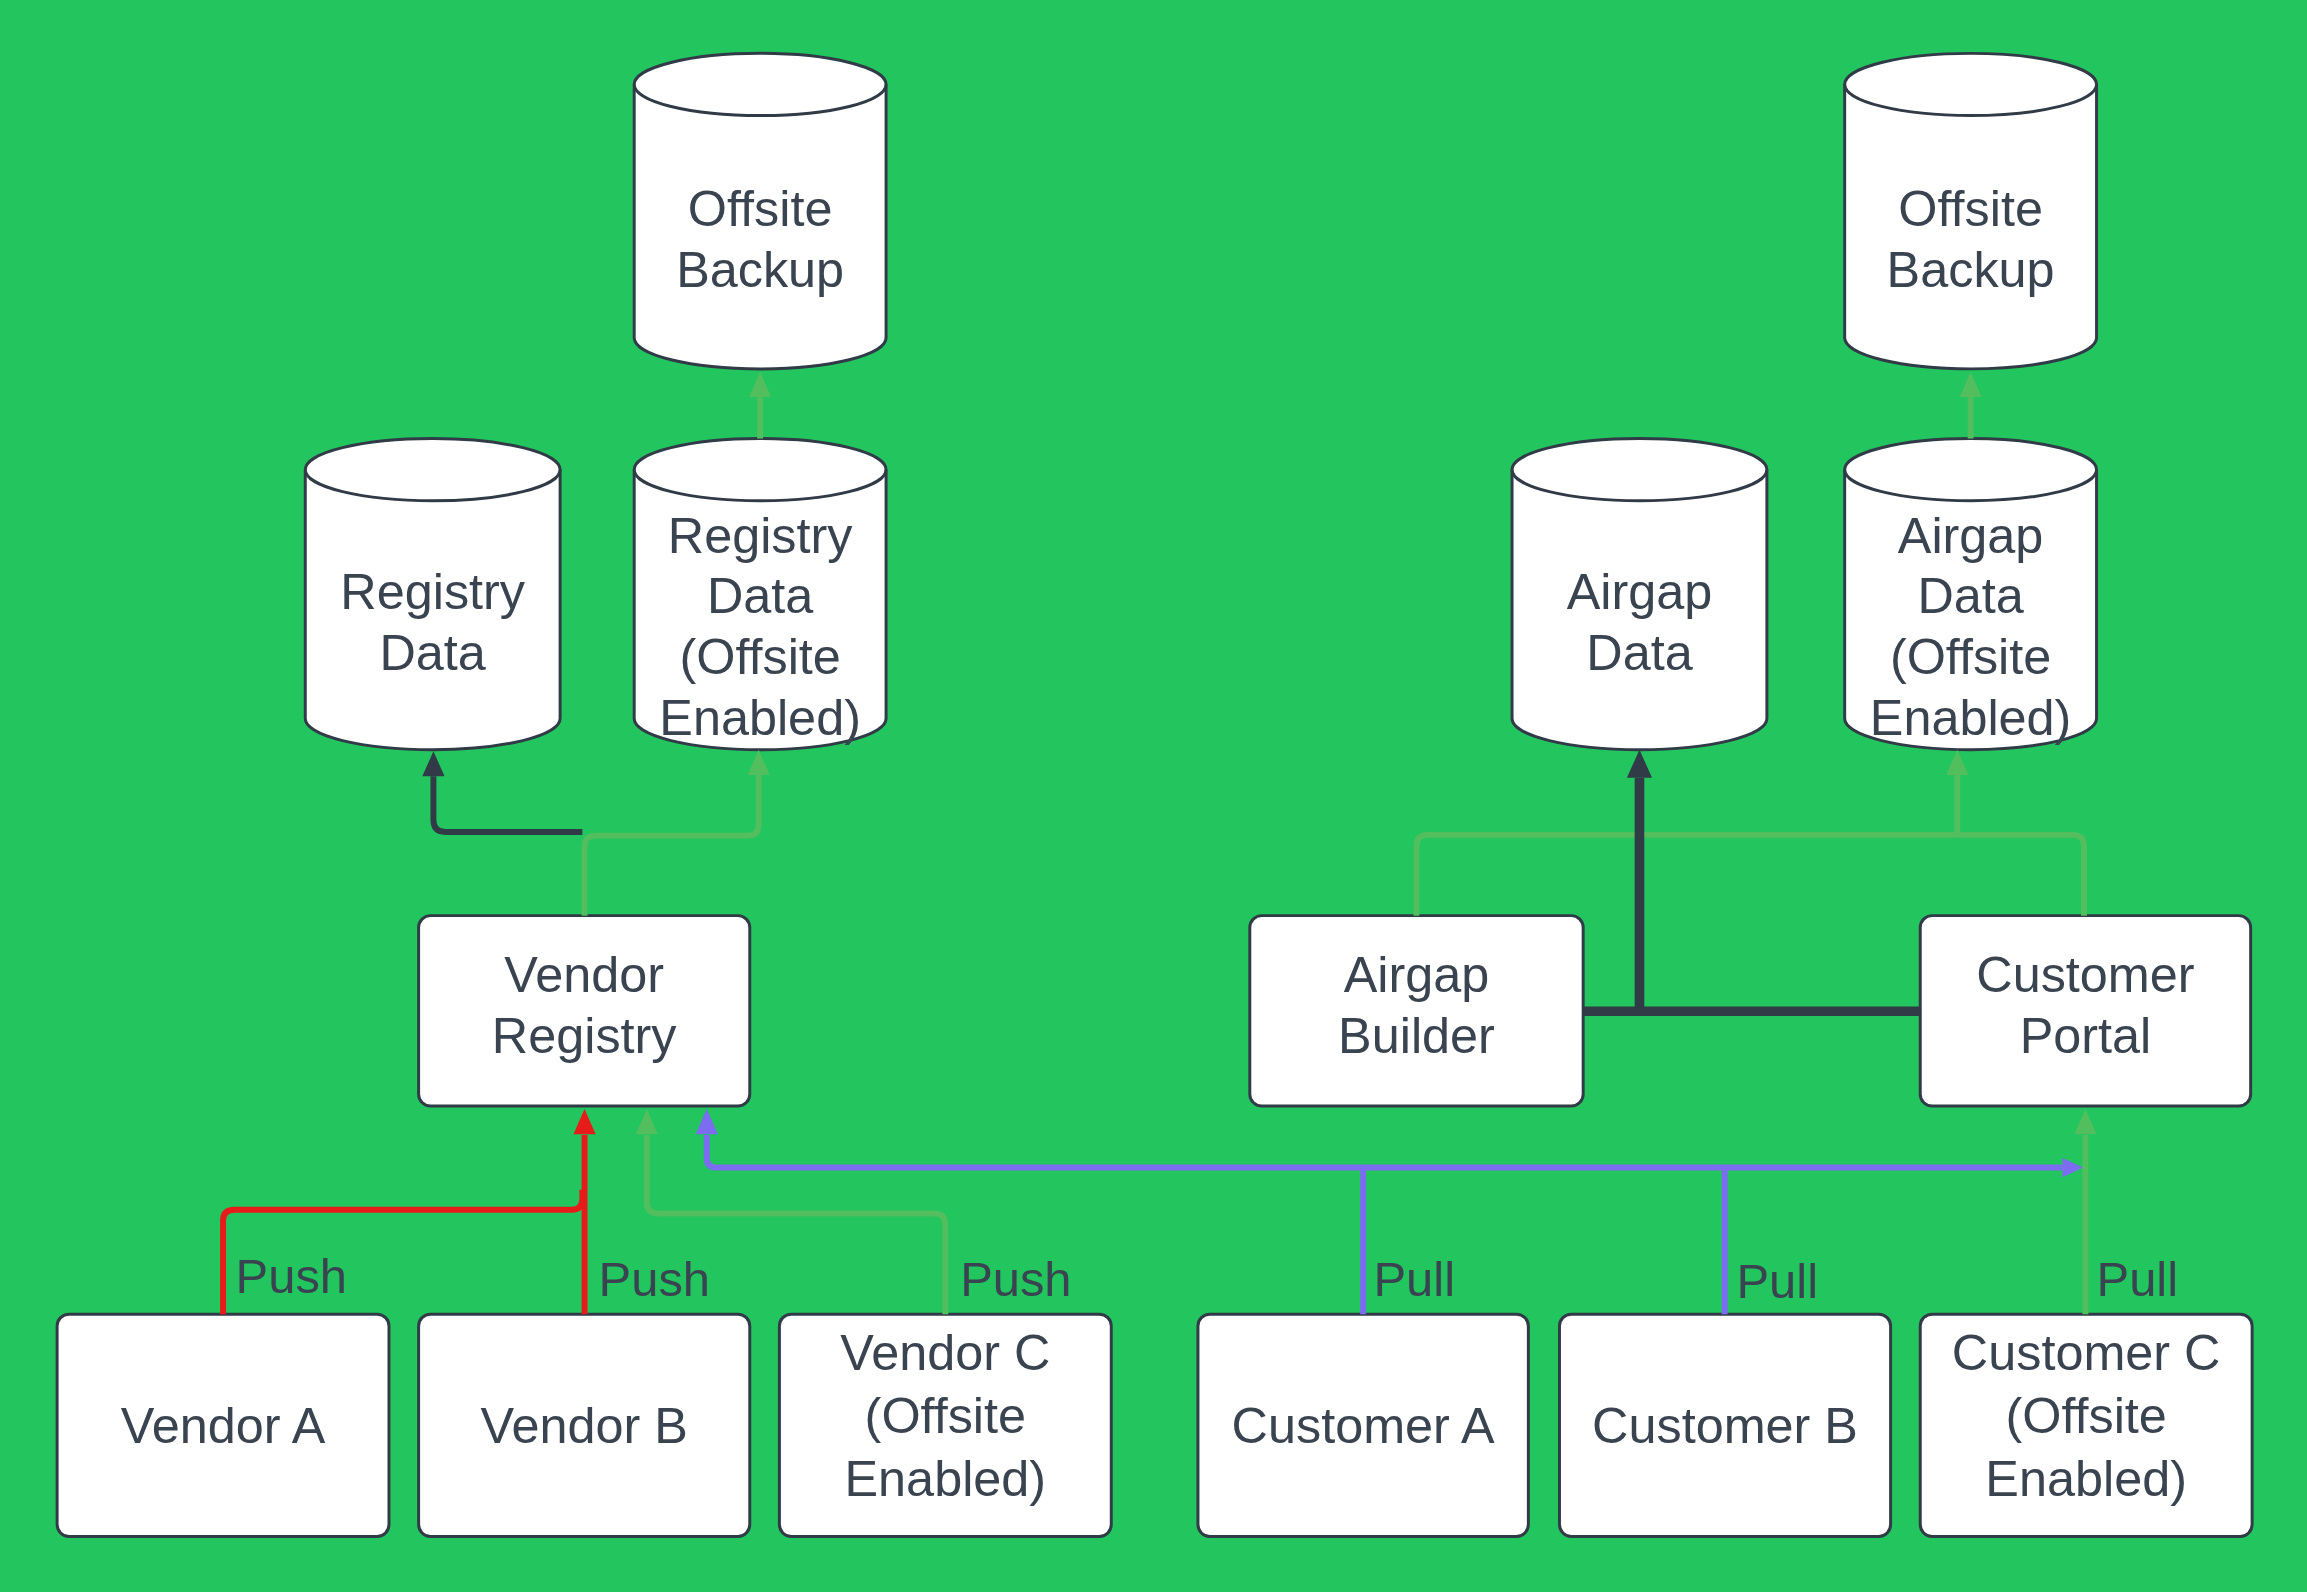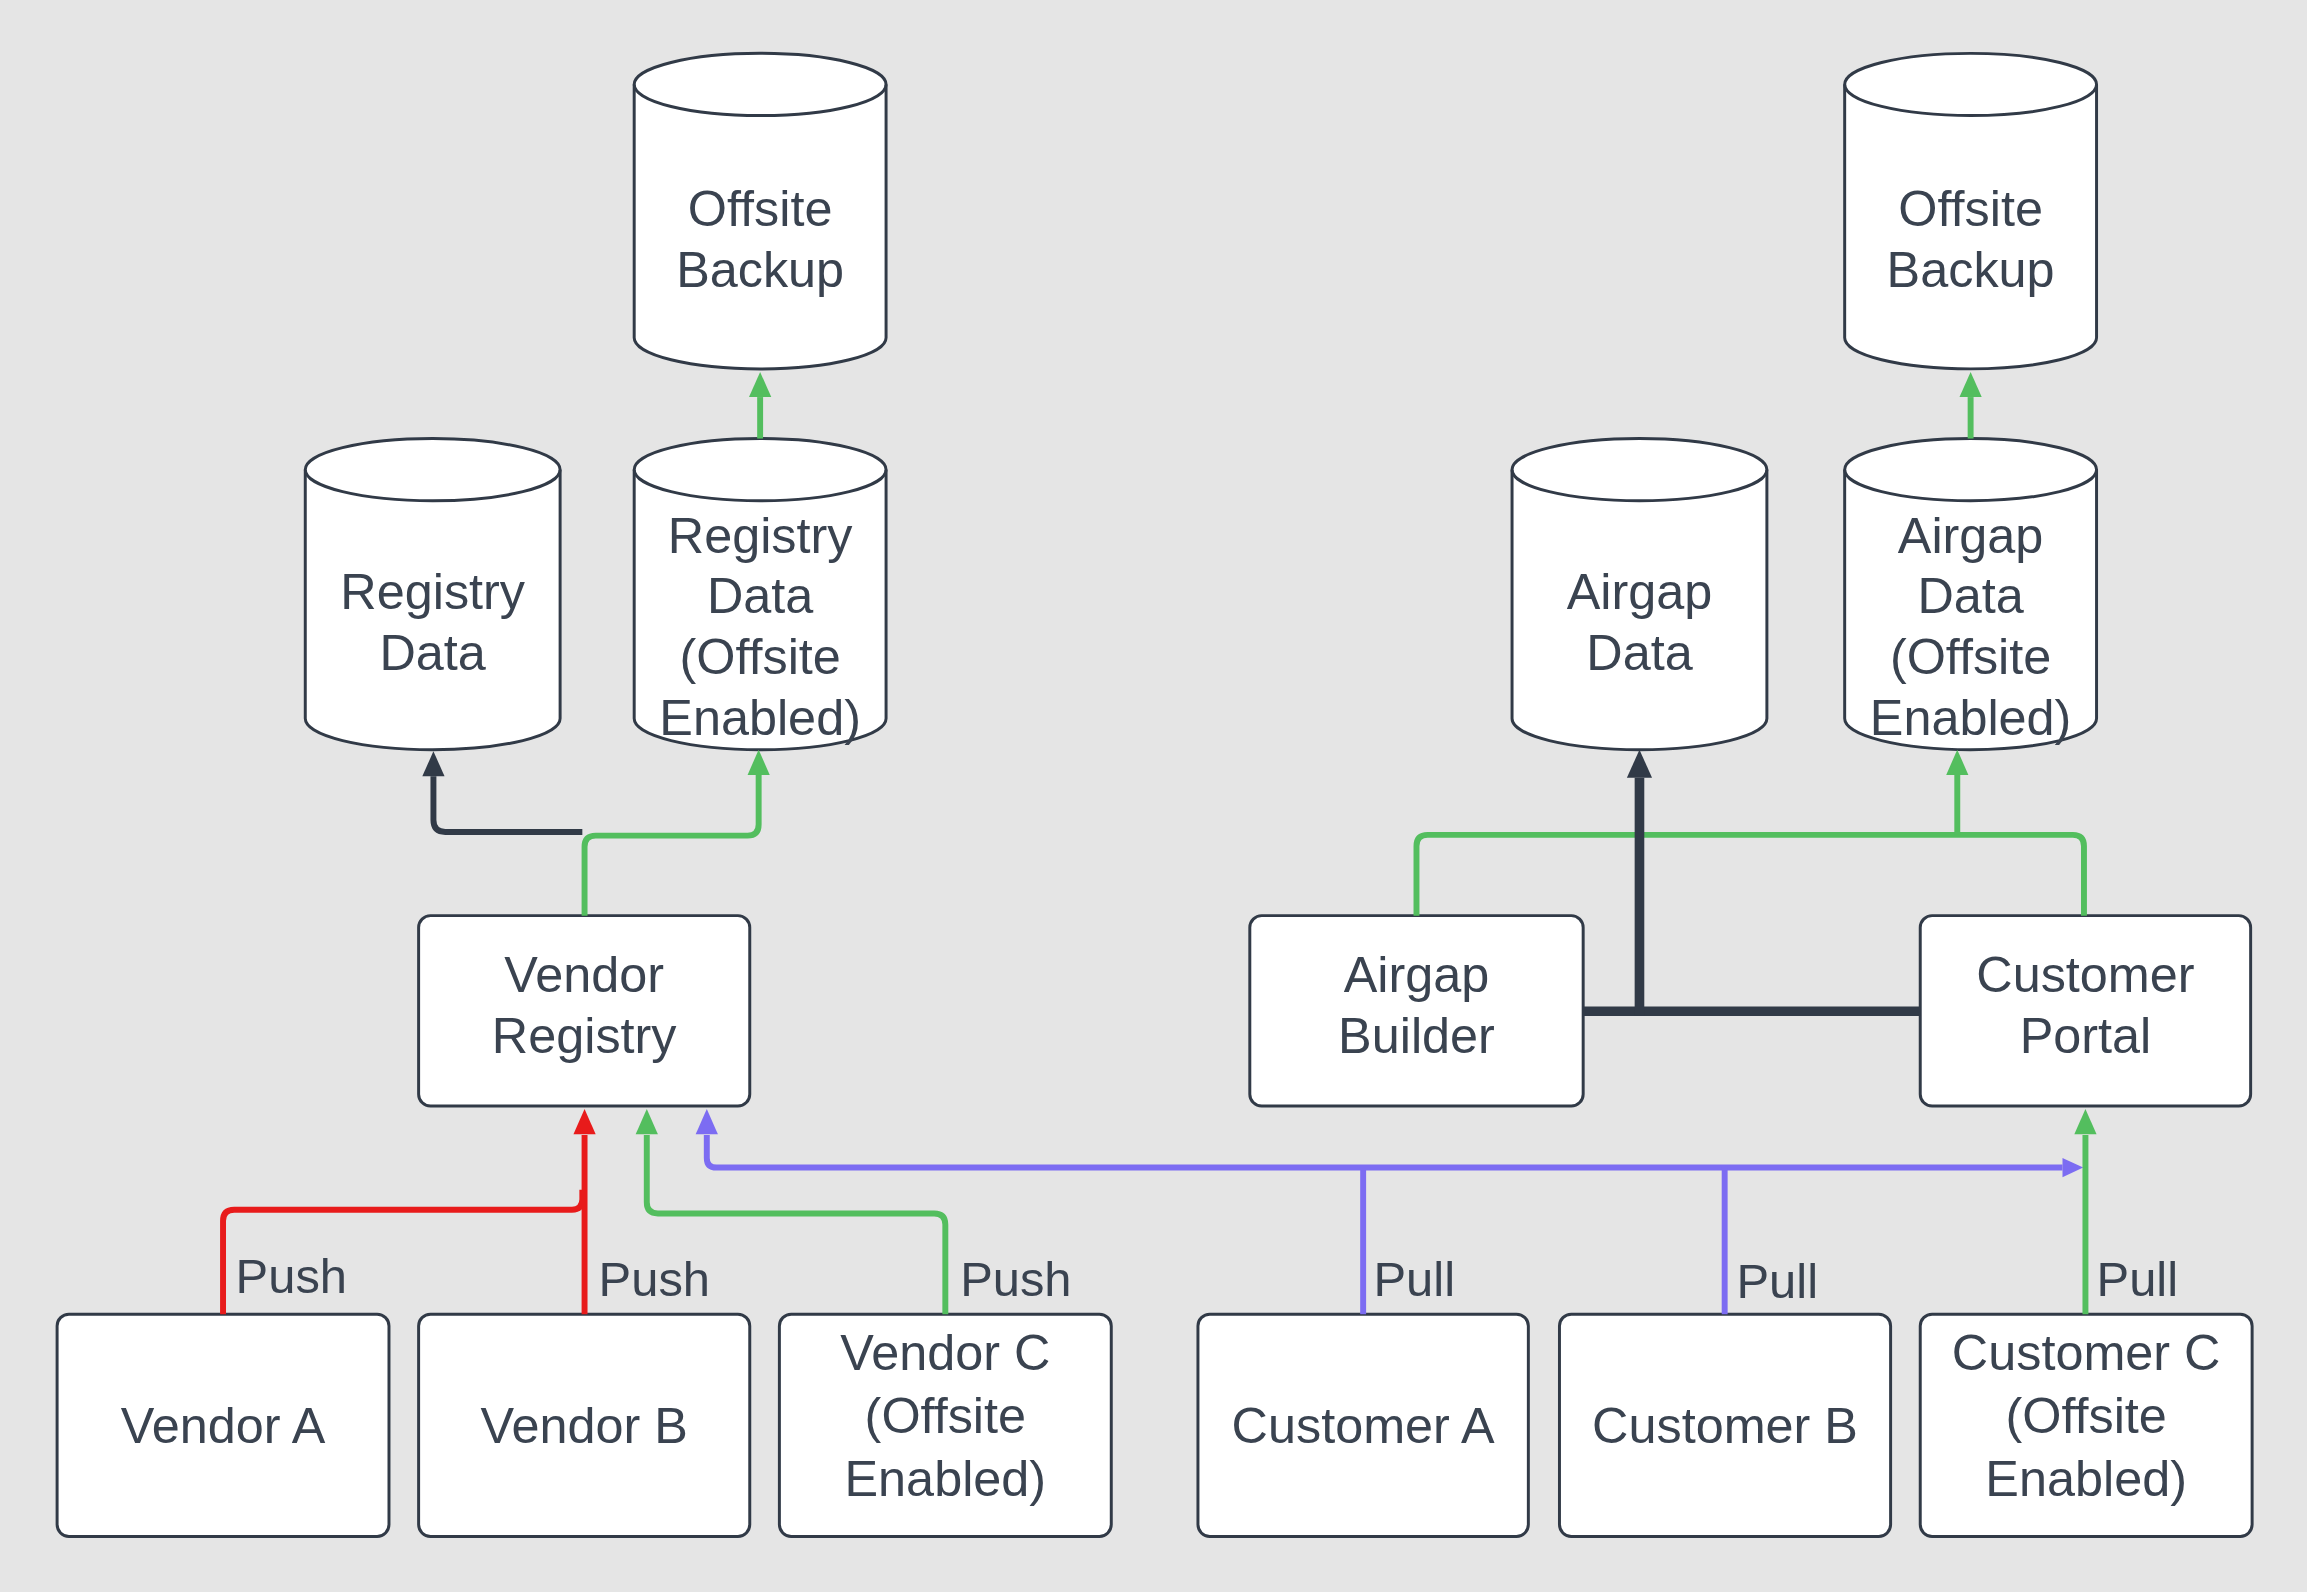--- a/index.html
+++ b/index.html
@@ -7,21 +7,21 @@
     padding: 0;
     background: #ffffff;
     width: 2307px;
     height: 1592px;
     font-family: "Liberation Sans", sans-serif;
   }
   #stage {
     position: relative;
     width: 2307px;
     height: 1592px;
-    background: #e5e5e5;
+    background: #22c55e;
     overflow: hidden;
   }
   svg { display: block; }
   text { font-family: "Liberation Sans", sans-serif; }
 </style>
 </head>
 <body>
 
 <div id="stage">
   <svg id="diagram-svg" width="2307" height="1592" viewBox="0 0 3114 2149" xmlns="http://www.w3.org/2000/svg">

